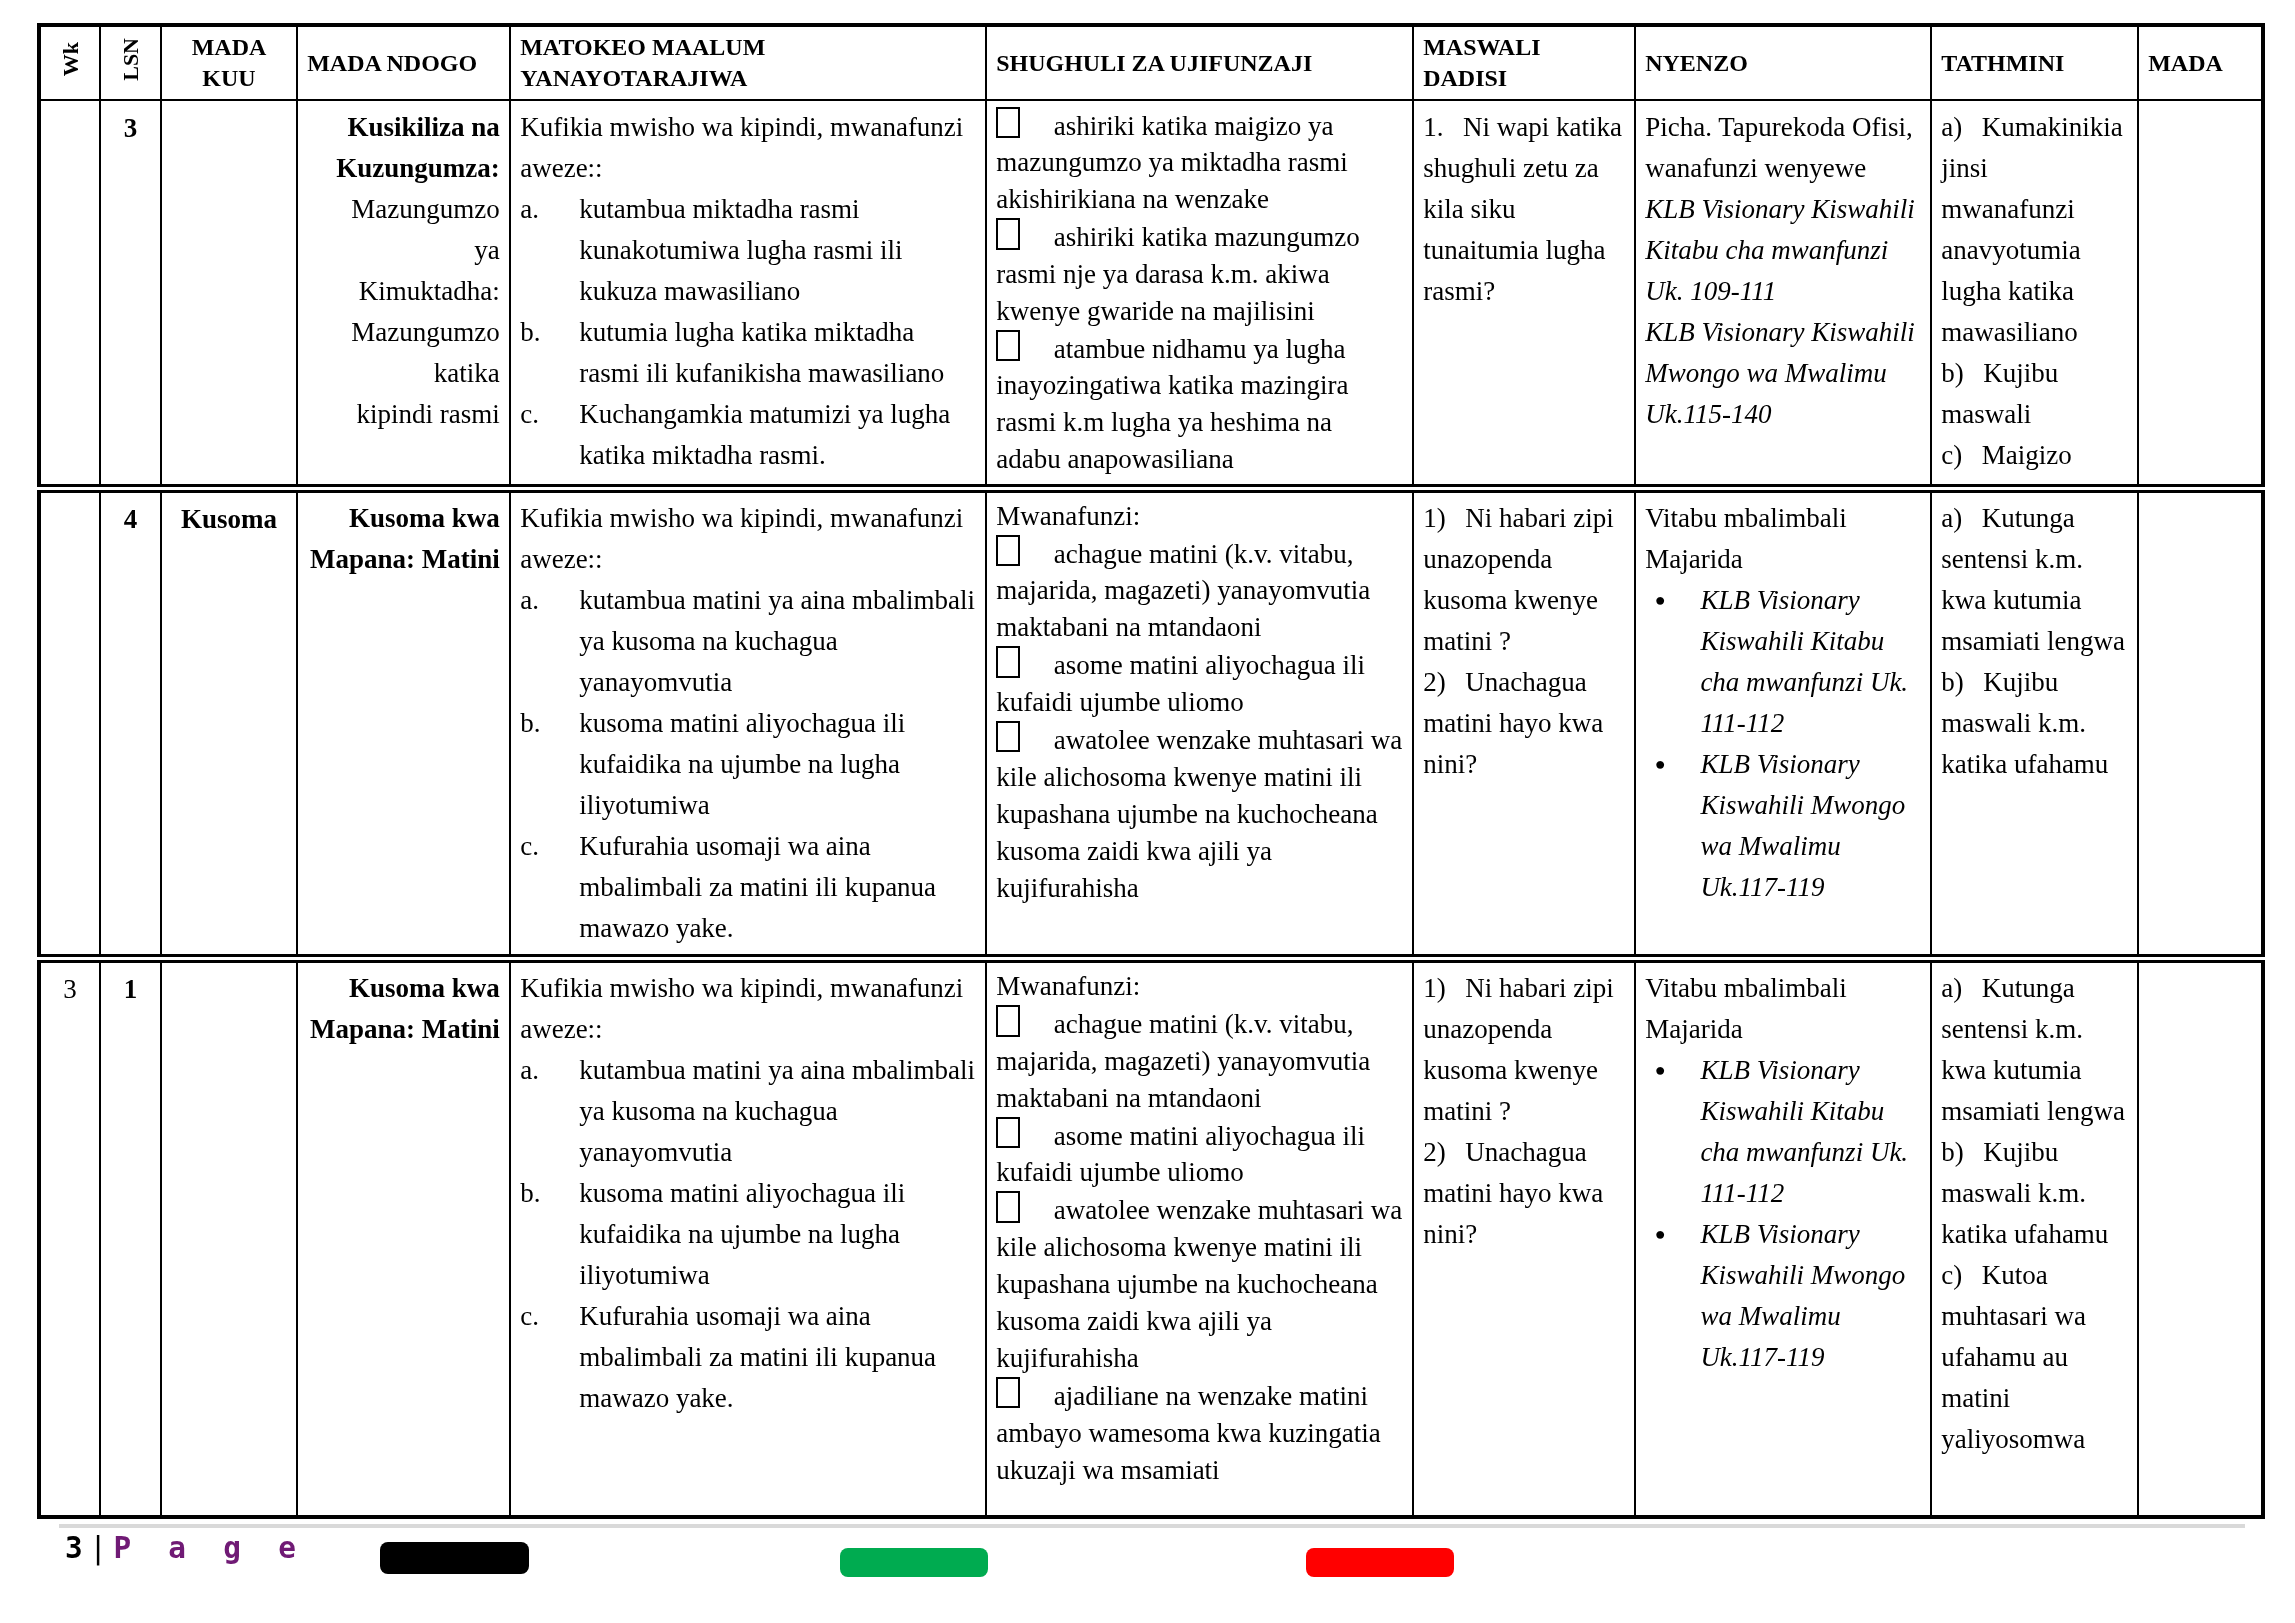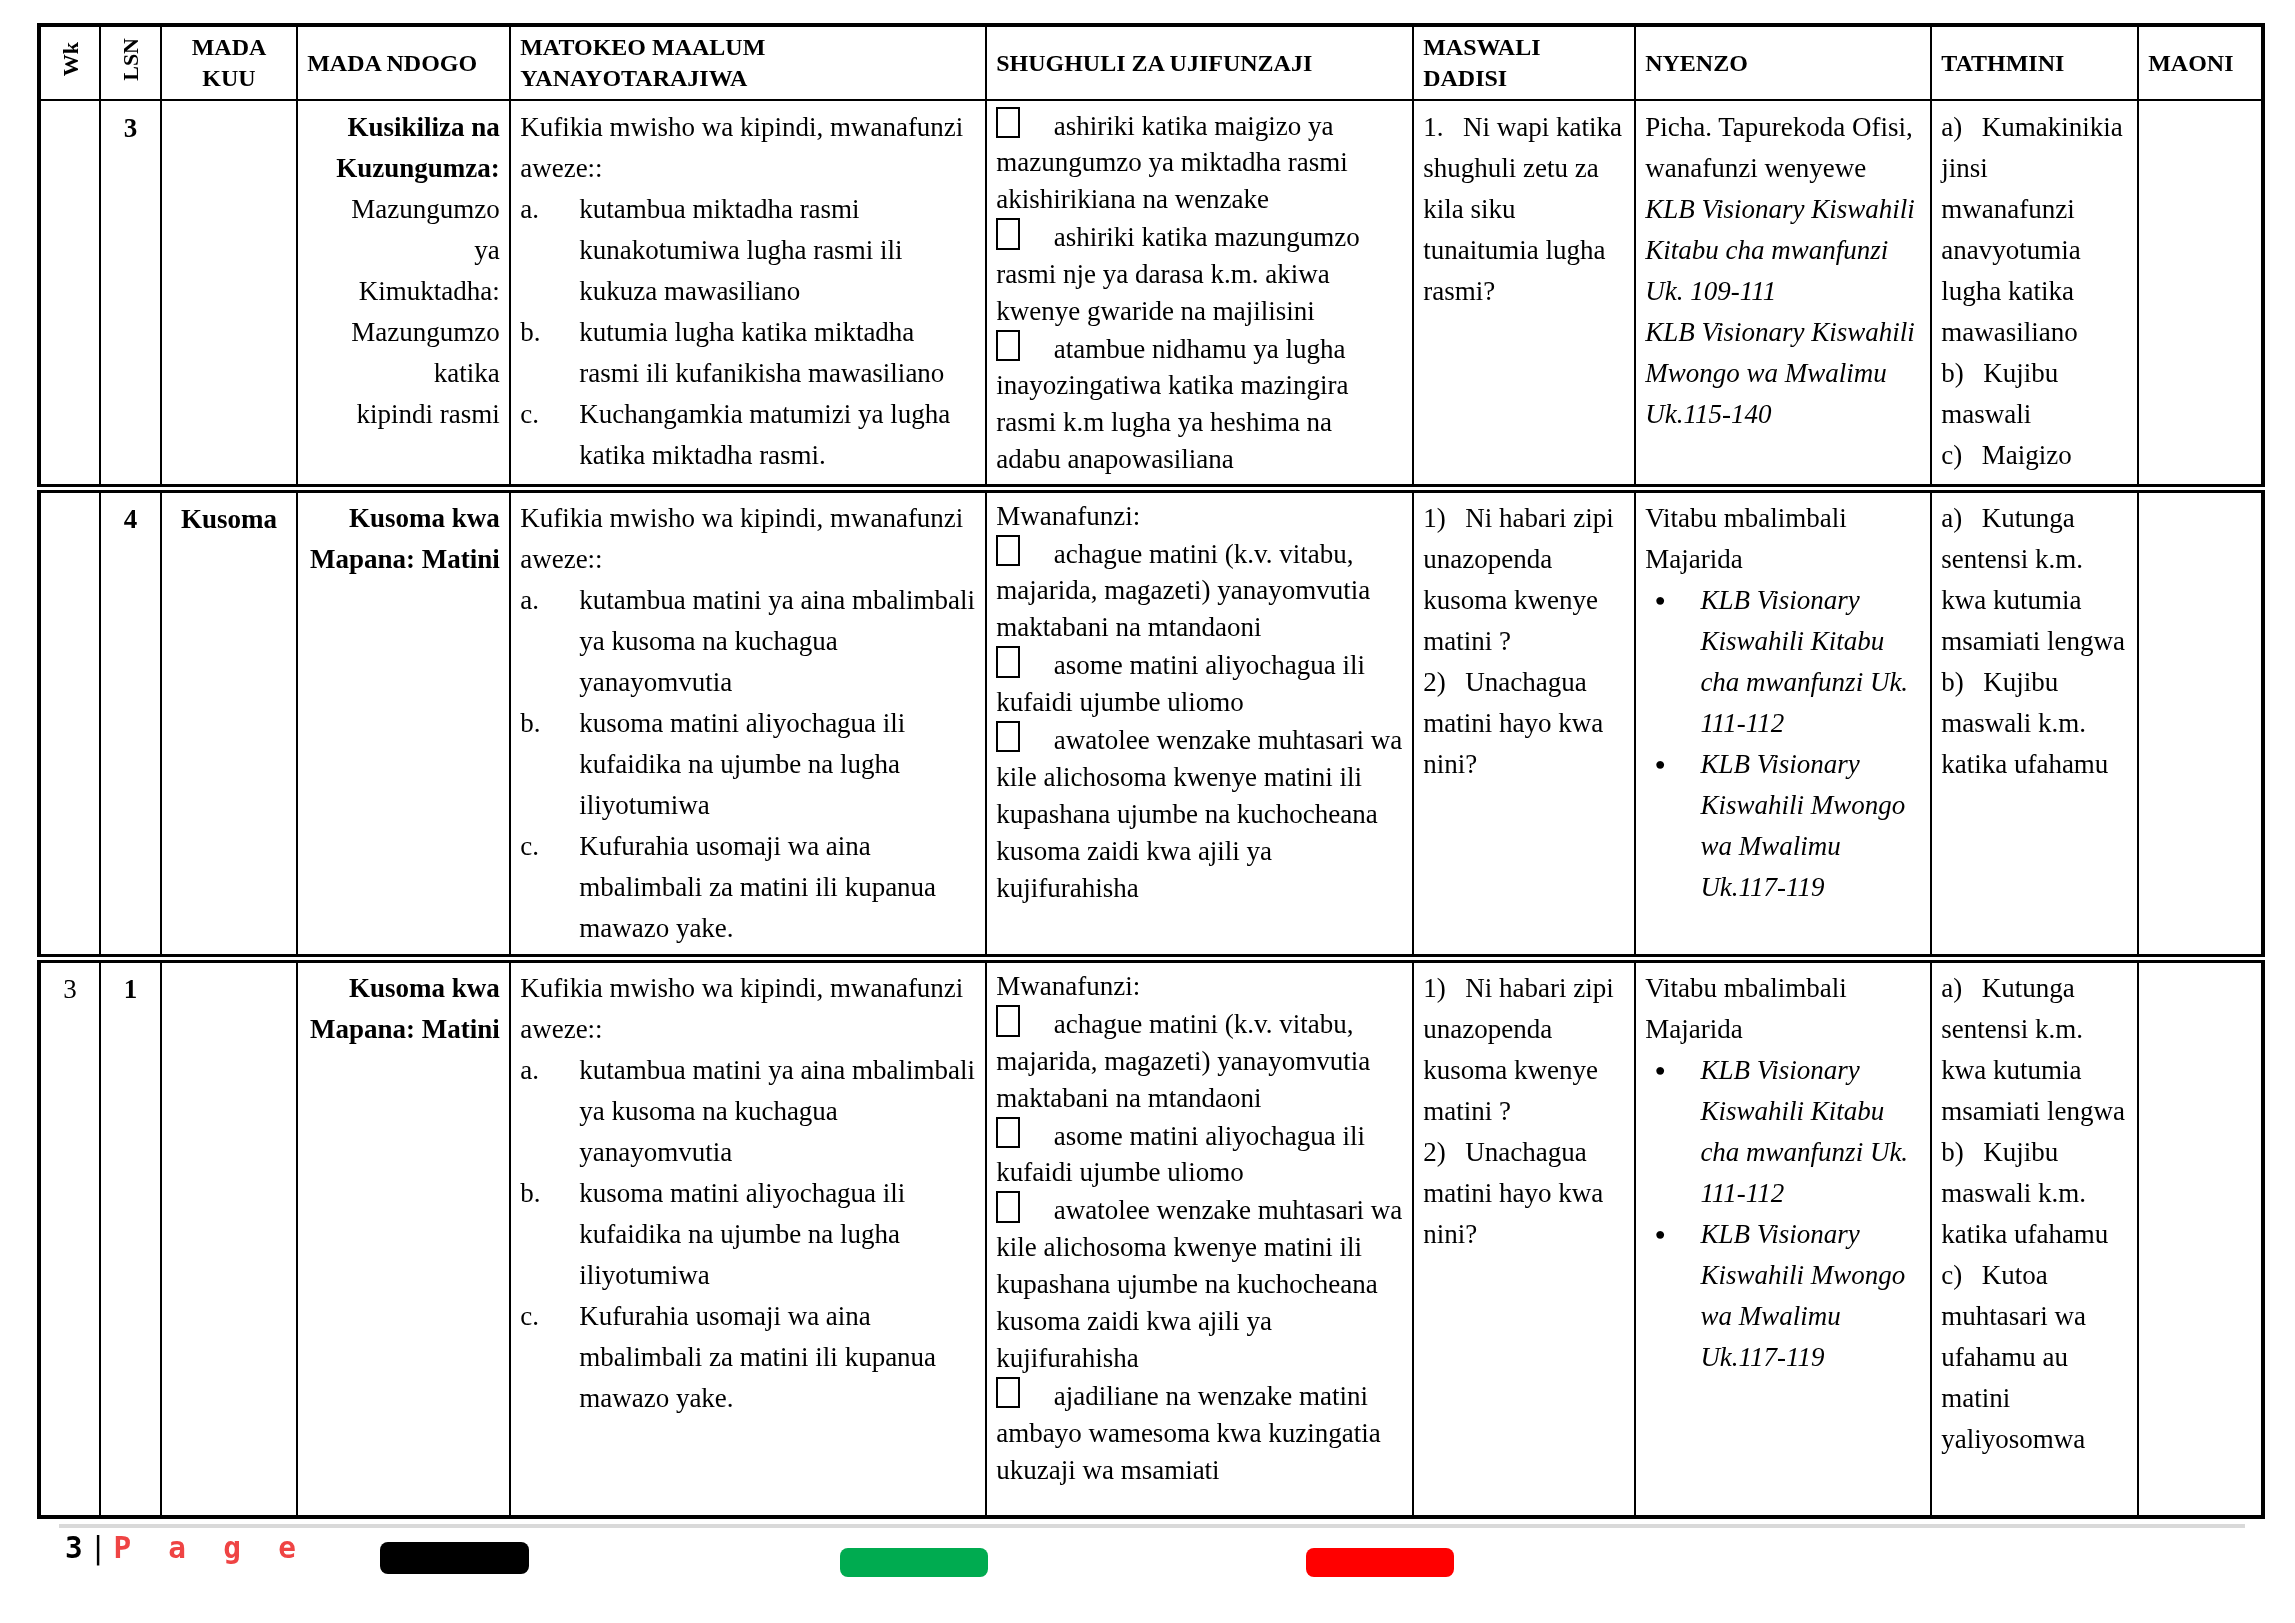--- a/index.html
+++ b/index.html
@@ -43,21 +43,21 @@
   .bul{display:flex;}
   .bul .bmk{flex:0 0 46px;padding-left:9.2px;font-size:18.3px;}
   .bul .tx{flex:1;font-style:italic;}
   .ref{font-style:italic;}
 
   .rule{position:absolute;left:59px;top:1524px;width:2186px;height:3.9px;background:#d9d9d9;}
   .footer{position:absolute;left:65px;top:1531px;font-family:"DejaVu Sans Mono",monospace;
           font-size:29.4px;font-weight:bold;letter-spacing:1.3px;}
   .pg-num{color:#000;}
   .pg-sep{color:#000;margin:0 5.2px;font-weight:normal;}
-  .pg-label{color:#ef4444;letter-spacing:9.8px;}
+  .pg-label{color:#701a75;letter-spacing:9.8px;}
 
   .shape{position:absolute;border-radius:7.9px;}
   .shape-black{left:380px;top:1542px;width:149px;height:32px;background:#000000;}
   .shape-green{left:840px;top:1548px;width:148px;height:29.4px;background:#00ab50;}
   .shape-red{left:1306px;top:1548px;width:148px;height:29.4px;background:#ff0000;}
 </style>
 </head>
 <body>
 
 <div class="page">
@@ -79,21 +79,21 @@
       <tr>
         <th class="vhead"><span class="rot">Wk</span></th>
         <th class="vhead"><span class="rot">LSN</span></th>
         <th class="center">MADA KUU</th>
         <th>MADA NDOGO</th>
         <th>MATOKEO MAALUM YANAYOTARAJIWA</th>
         <th>SHUGHULI ZA UJIFUNZAJI</th>
         <th>MASWALI DADISI</th>
         <th>NYENZO</th>
         <th>TATHMINI</th>
-        <th>MAONI</th>
+        <th>MADA</th>
       </tr>
     </thead>
     <tbody>
 
       <tr class="r1">
         <td class="c-num"></td>
         <td class="c-num bold">3</td>
         <td class="c-num"></td>
         <td class="nd">
           <div class="bold">Kusikiliza na Kuzungumza:</div>

